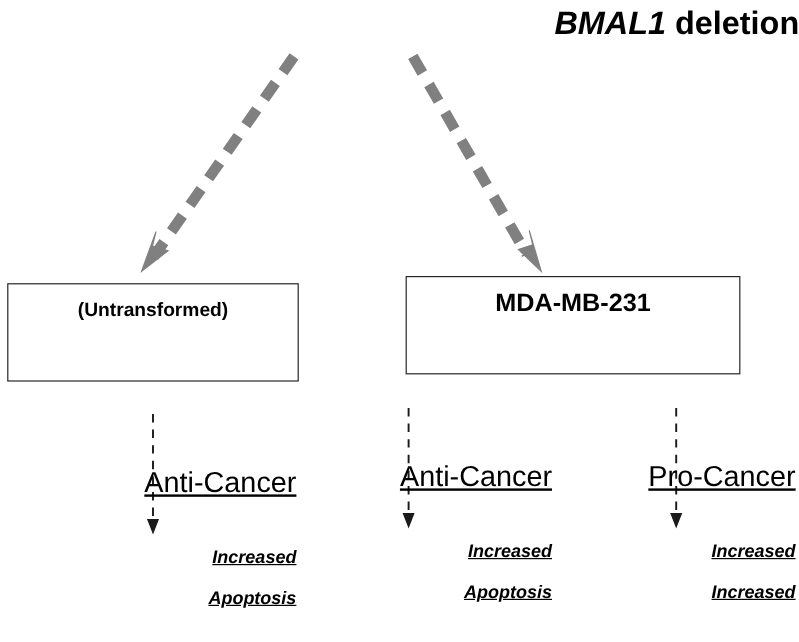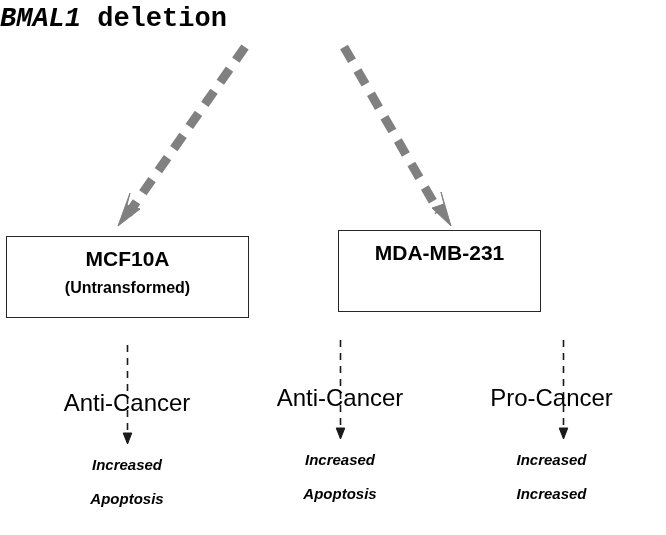--- a/index.html
+++ b/index.html
@@ -27,26 +27,25 @@
     height: 535px;
     pointer-events: none;
   }
 
   
   .title {
     position: absolute;
     left: 0;
     top: 2px;
     width: 666px;
-    text-align: left;
+    text-align: right;
     font-size: 27px;
     font-weight: bold;
     line-height: 34px;
     white-space: nowrap;
-    font-family: Liberation Mono, monospace;
   }
   .title .gene {
     font-style: italic;
   }
 
   
   .cellbox {
     position: absolute;
     box-sizing: border-box;
     border: 1.6px solid #262626;
@@ -68,28 +67,29 @@
   }
   #box-mcf10a {
     left: 6px;
     top: 236px;
     width: 243px;
     height: 82px;
   }
   #box-mdamb231 {
     left: 338px;
     top: 230px;
-    width: 203px;
+    width: 279px;
     height: 82px;
   }
 
   
   .outcome-col {
     position: absolute;
-    text-align: center;
+    text-align: right;
+    text-decoration: underline;
   }
   .outcome-col .effect {
     font-size: 24px;
     font-weight: normal;
     line-height: 30px;
     white-space: nowrap;
   }
   .outcome-col .result {
     margin-top: 30px;
     font-size: 15px;
@@ -134,21 +134,20 @@
         <polygon points="563.5,439 559.2,428 567.8,428"></polygon>
       </g>
     </g>
   </svg>
 
   <div class="title">
     <span class="gene">BMAL1</span><span class="rest"> deletion</span>
   </div>
 
   <div id="box-mcf10a" class="cellbox">
-    <div class="name">MCF10A</div>
     <div class="state">(Untransformed)</div>
   </div>
 
   <div id="box-mdamb231" class="cellbox">
     <div class="name">MDA-MB-231</div>
   </div>
 
   <div id="col-1" class="outcome-col">
     <div class="effect">Anti-Cancer</div>
     <div class="result">

